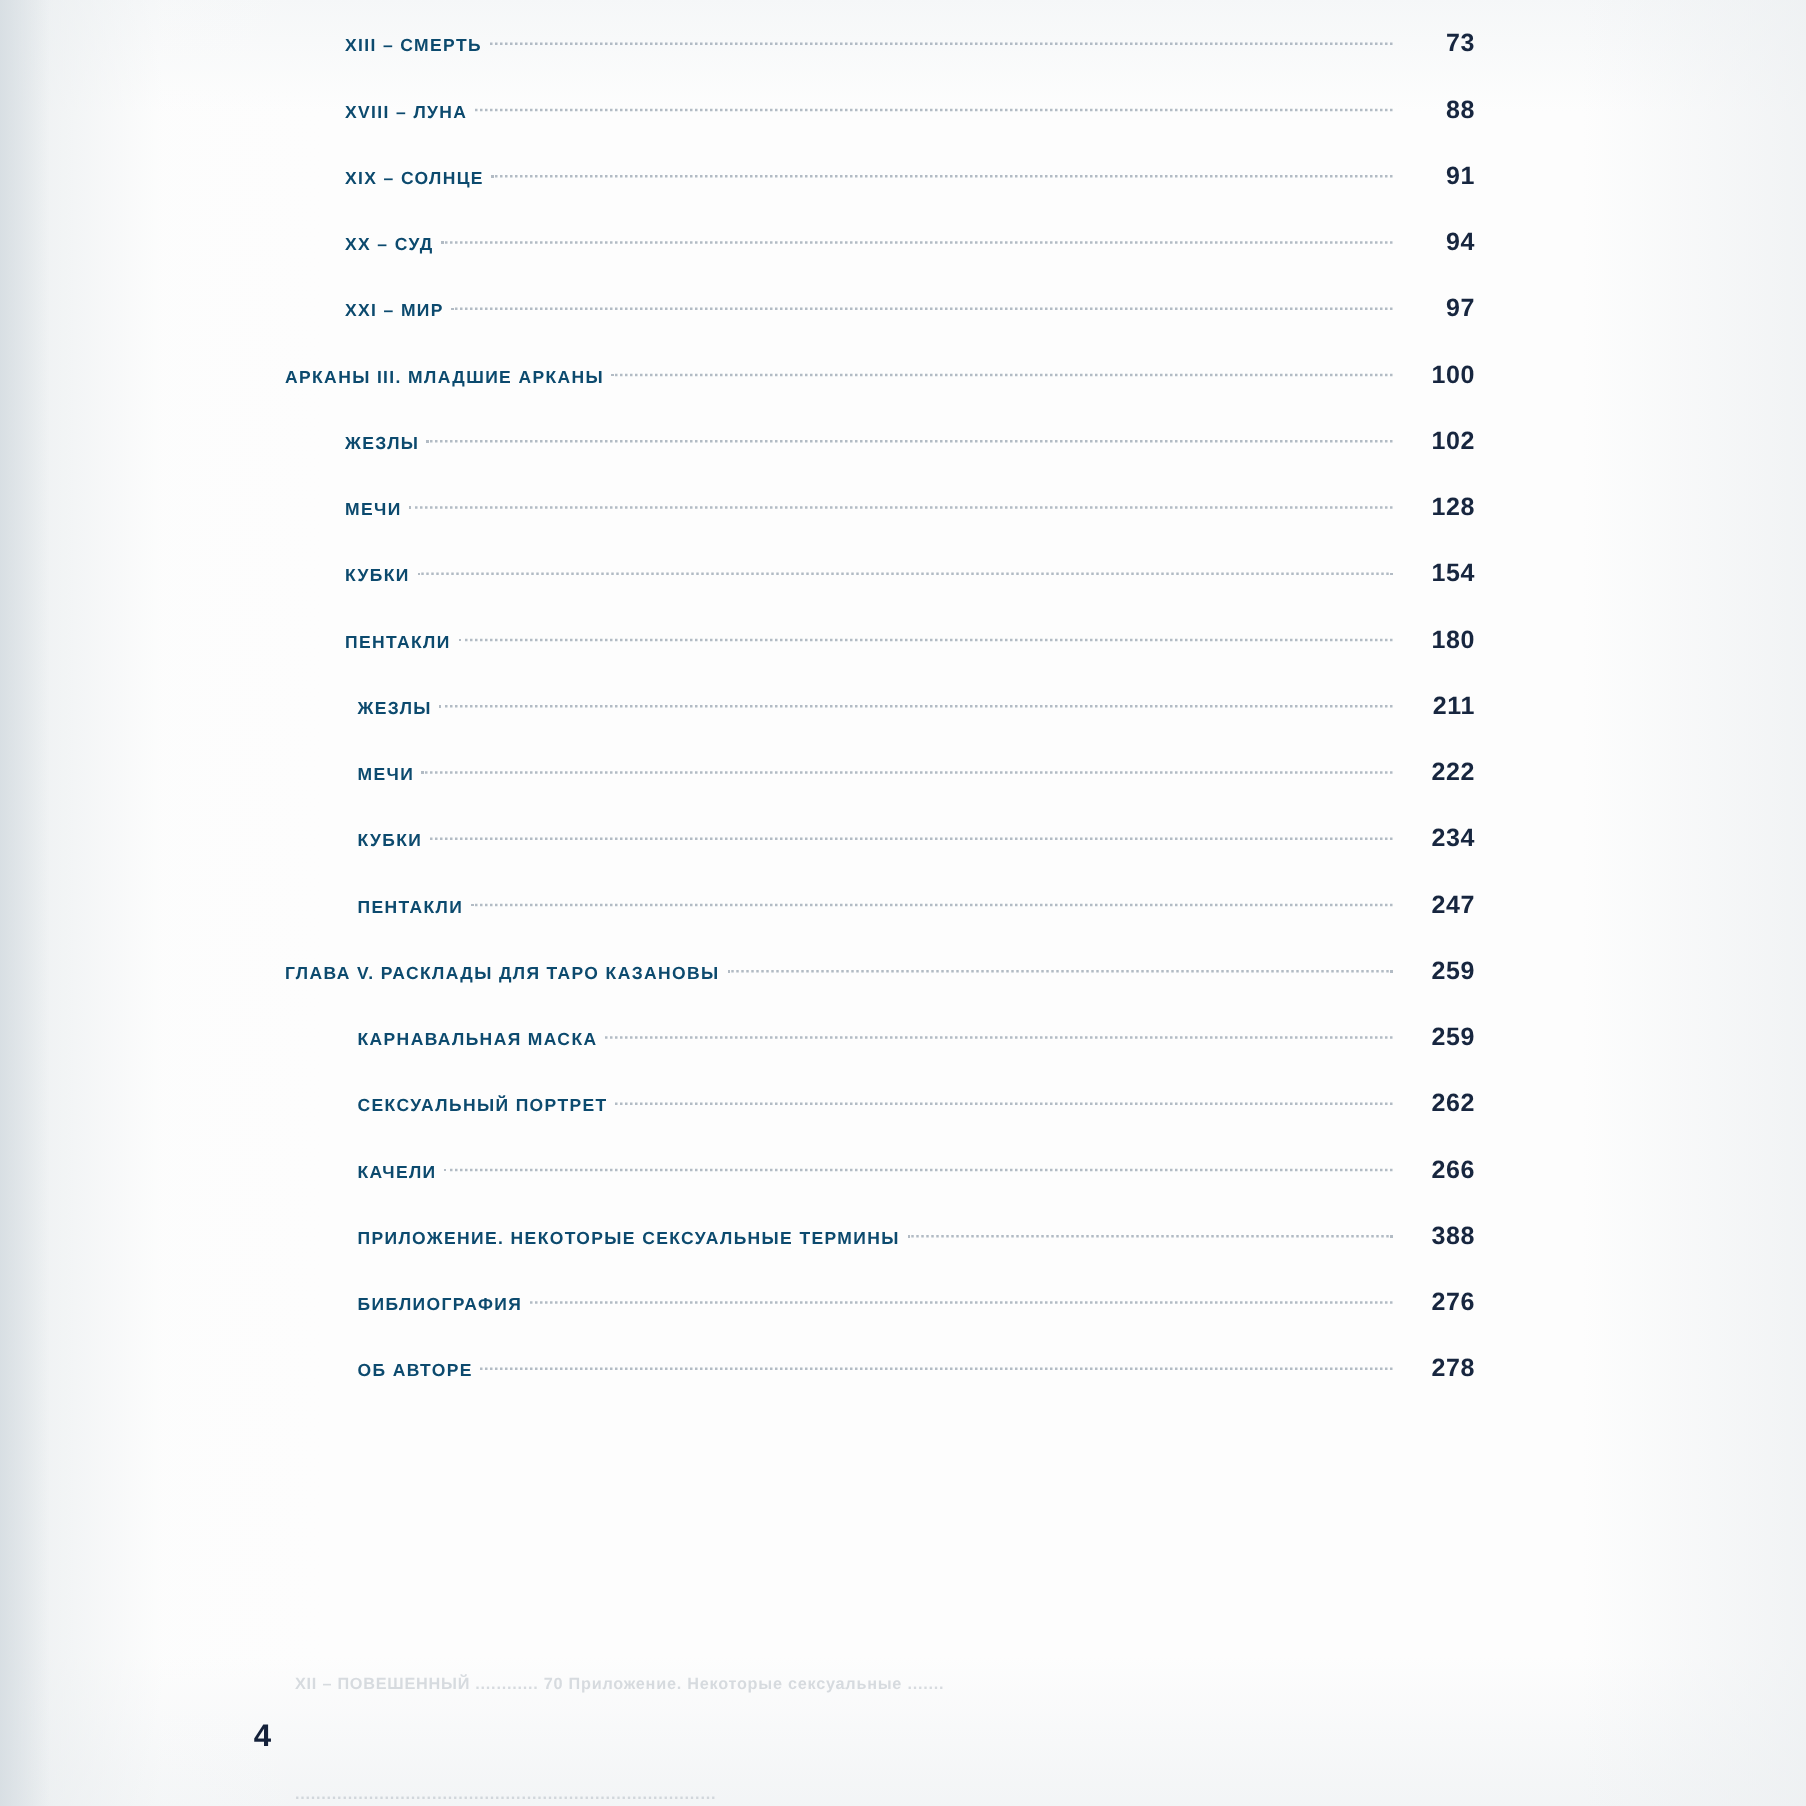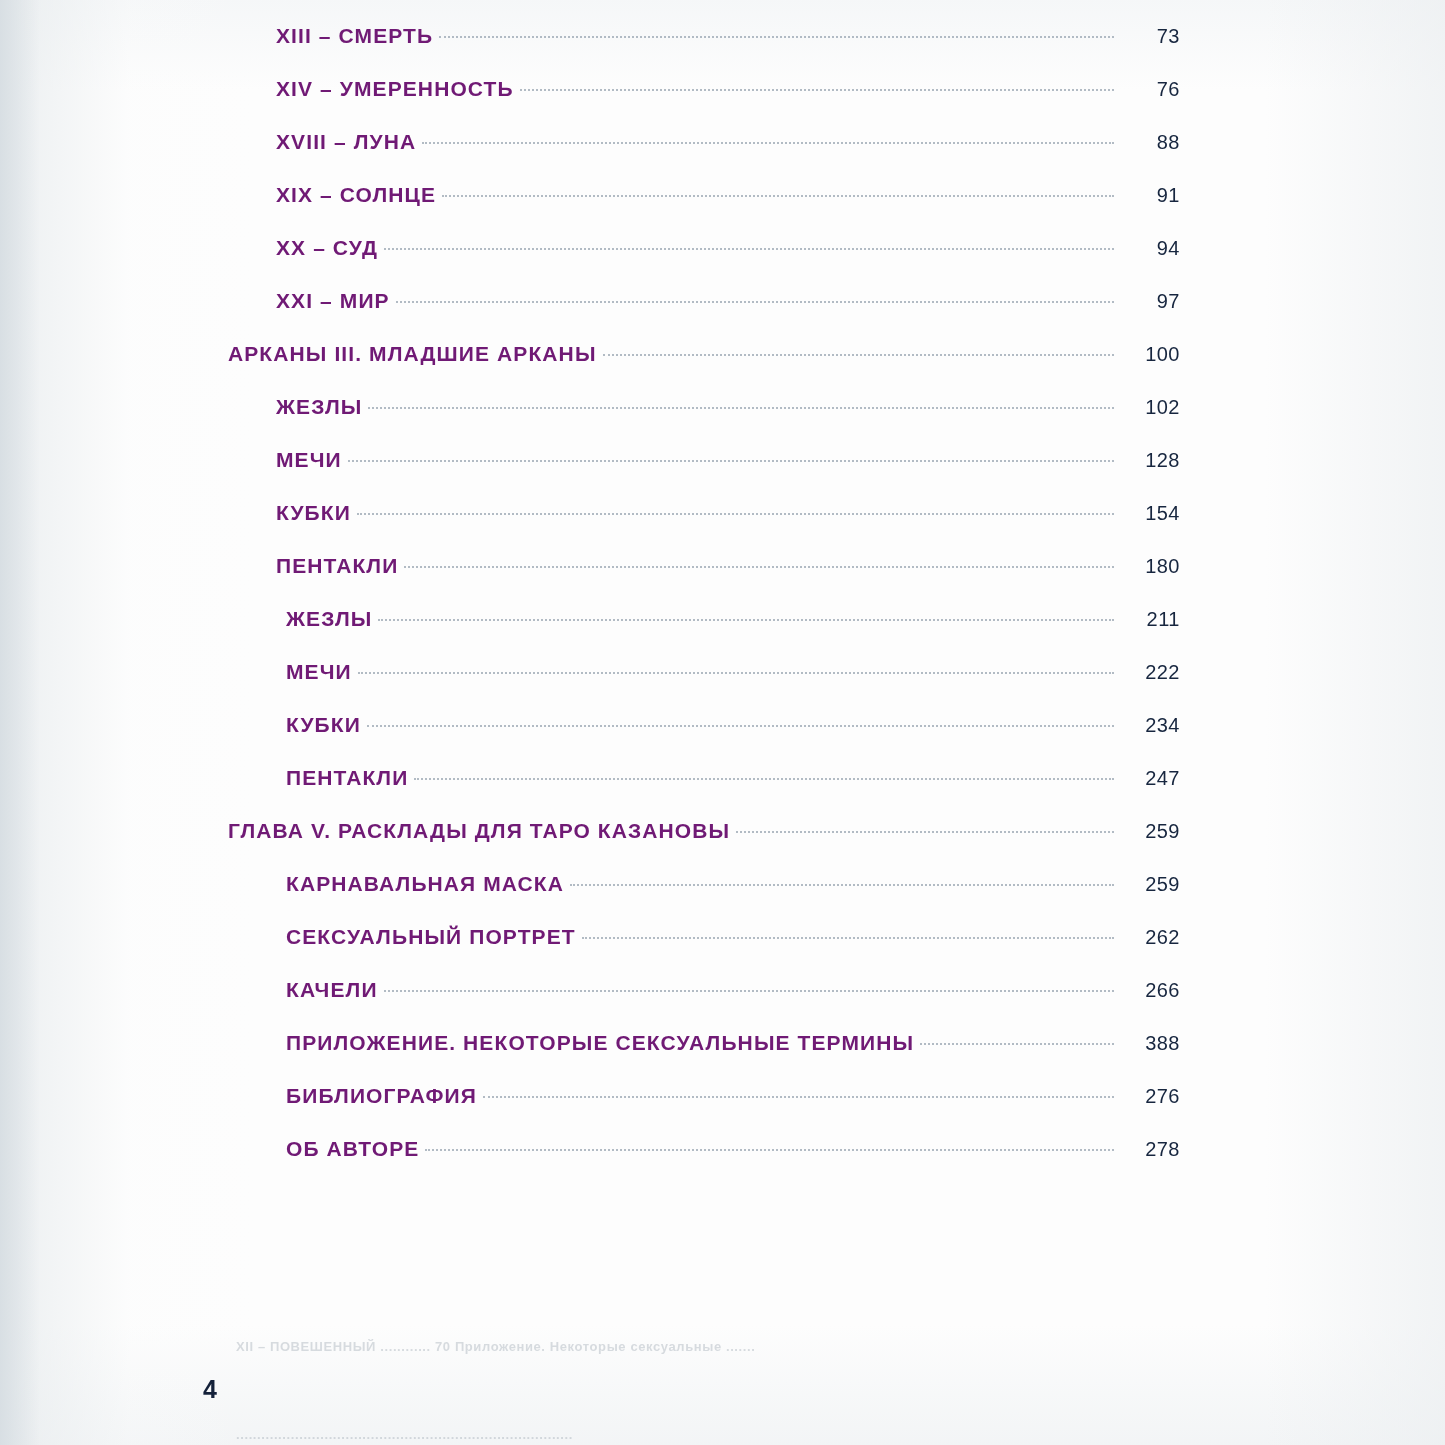--- a/index.html
+++ b/index.html
@@ -43,41 +43,41 @@
   }
 
   .toc-row {
     display: flex;
     align-items: baseline;
     height: 53px;
     white-space: nowrap;
   }
 
   .toc-label {
-    color: #701a75;
-    font-size: 21px;
+    color: #0c4a6e;
+    font-size: 14px;
     font-weight: bold;
     letter-spacing: 1.1px;
     flex: 0 0 auto;
     padding-right: 6px;
   }
 
   .toc-leader {
     flex: 1 1 auto;
     border-bottom: 2px dotted #9aa6b2;
     transform: translateY(-5px);
     min-width: 10px;
     opacity: 0.75;
   }
 
   .toc-page {
     flex: 0 0 auto;
     color: #17263f;
     font-size: 20px;
-    font-weight: normal;
+    font-weight: bold;
     letter-spacing: 0.5px;
     text-align: right;
     width: 58px;
     padding-left: 8px;
   }
 
   
   .lvl-0 .toc-label { margin-left: 0px; }
   .lvl-1 .toc-label { margin-left: 48px; font-weight: bold; }
   .lvl-2 .toc-label { margin-left: 58px; font-weight: bold; }
@@ -128,25 +128,20 @@
   <div class="page-tint"></div>
   <div class="gutter"></div>
 
   <div class="toc" id="toc-list">
       <div class="toc-row lvl-1">
         <span class="toc-label">XIII – СМЕРТЬ</span>
         <span class="toc-leader"></span>
         <span class="toc-page">73</span>
       </div>
       <div class="toc-row lvl-1">
-        <span class="toc-label">XIV – УМЕРЕННОСТЬ</span>
-        <span class="toc-leader"></span>
-        <span class="toc-page">76</span>
-      </div>
-      <div class="toc-row lvl-1">
         <span class="toc-label">XVIII – ЛУНА</span>
         <span class="toc-leader"></span>
         <span class="toc-page">88</span>
       </div>
       <div class="toc-row lvl-1">
         <span class="toc-label">XIX – СОЛНЦЕ</span>
         <span class="toc-leader"></span>
         <span class="toc-page">91</span>
       </div>
       <div class="toc-row lvl-1">

